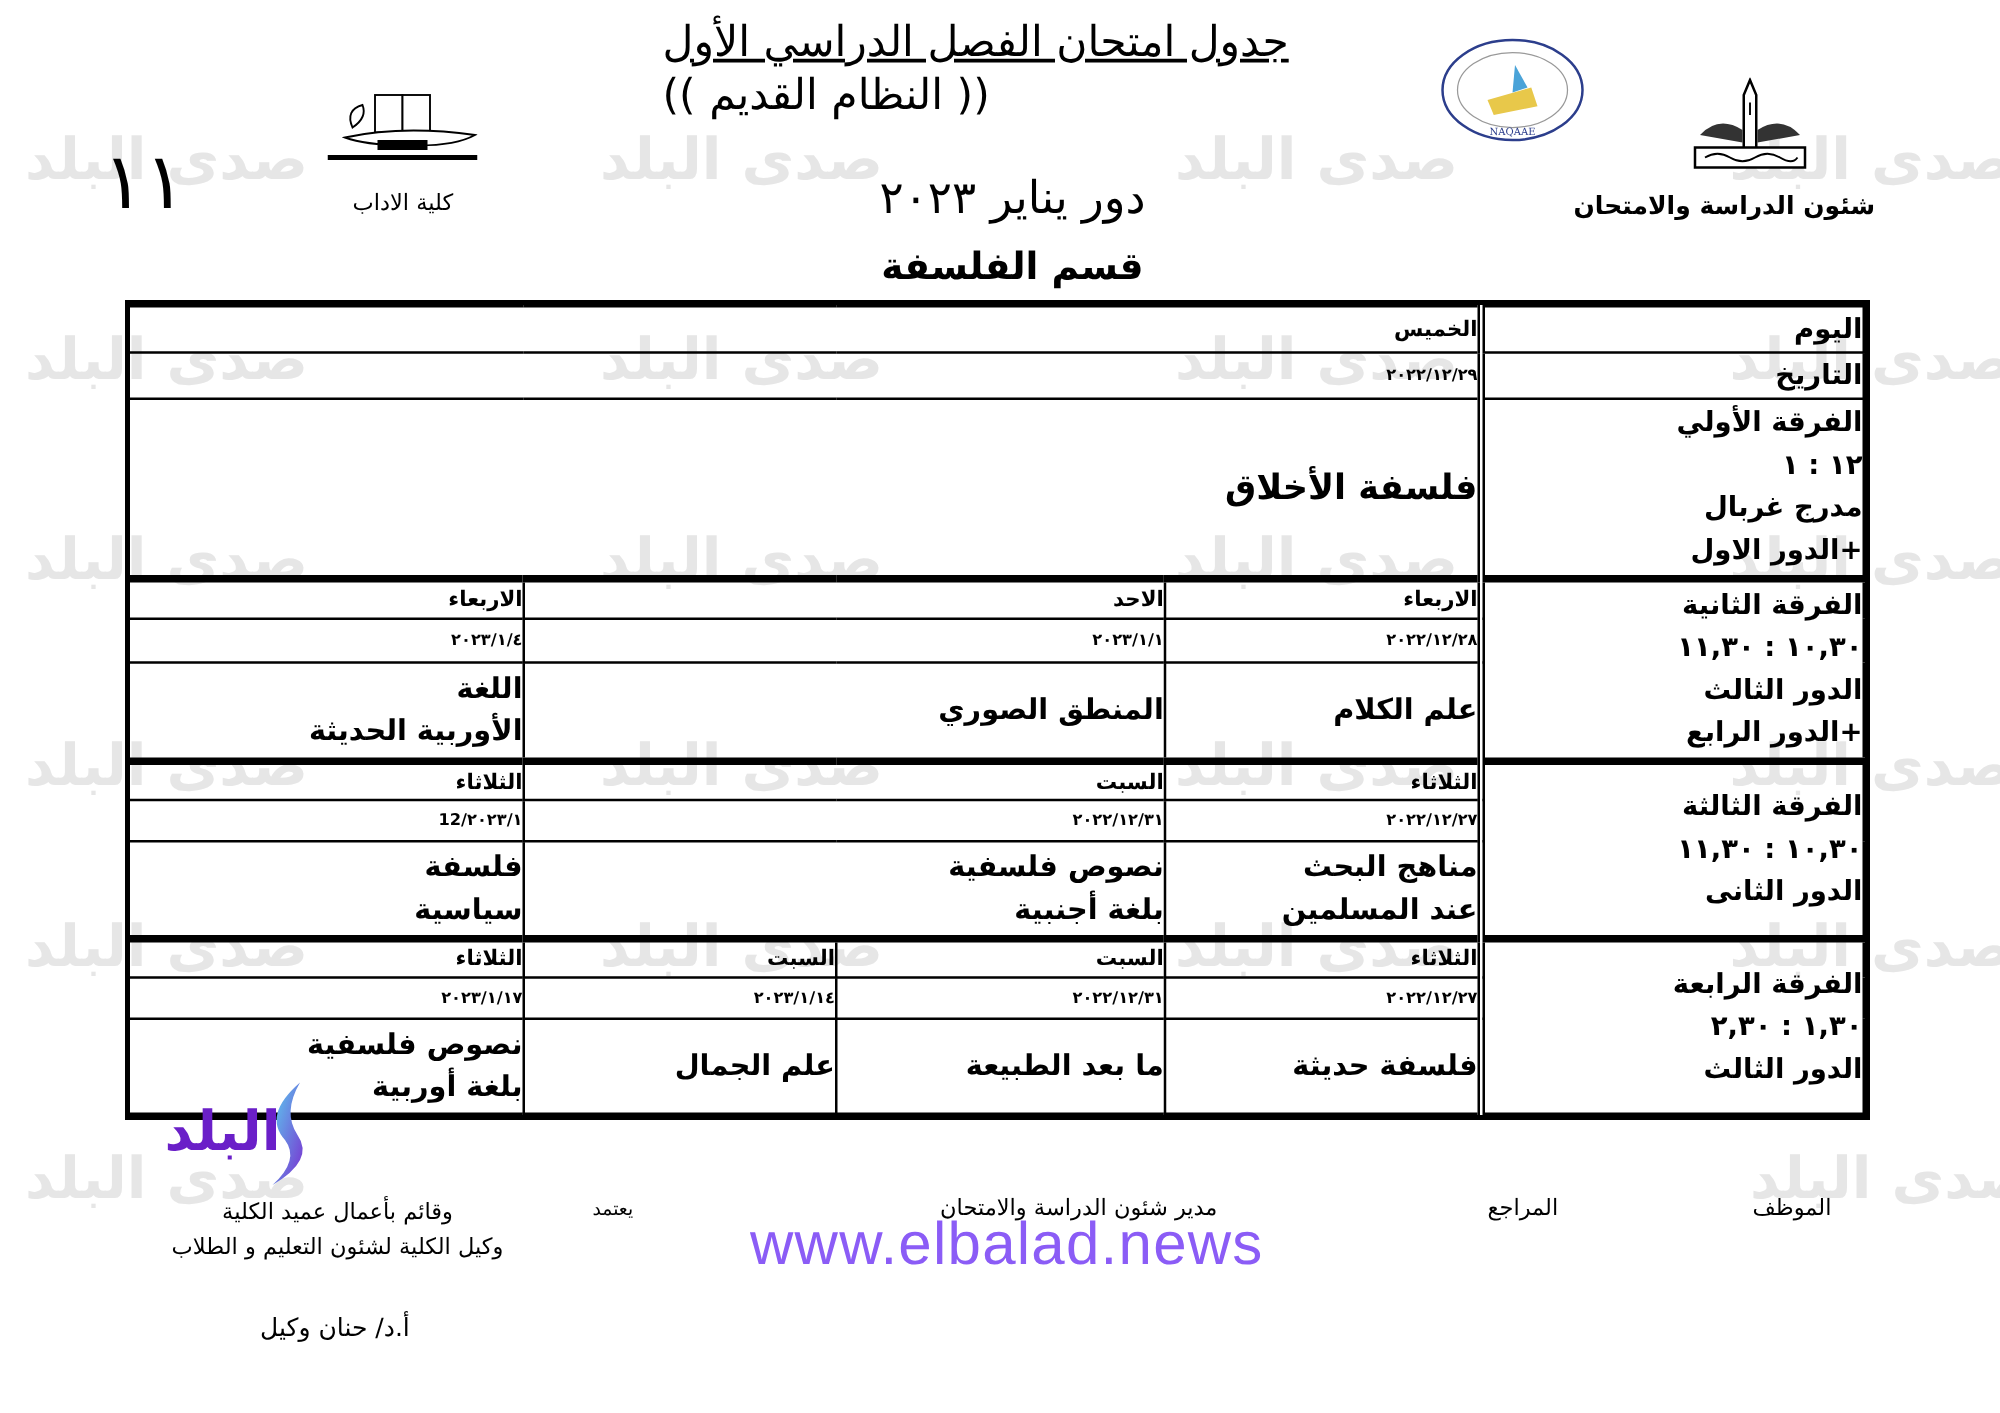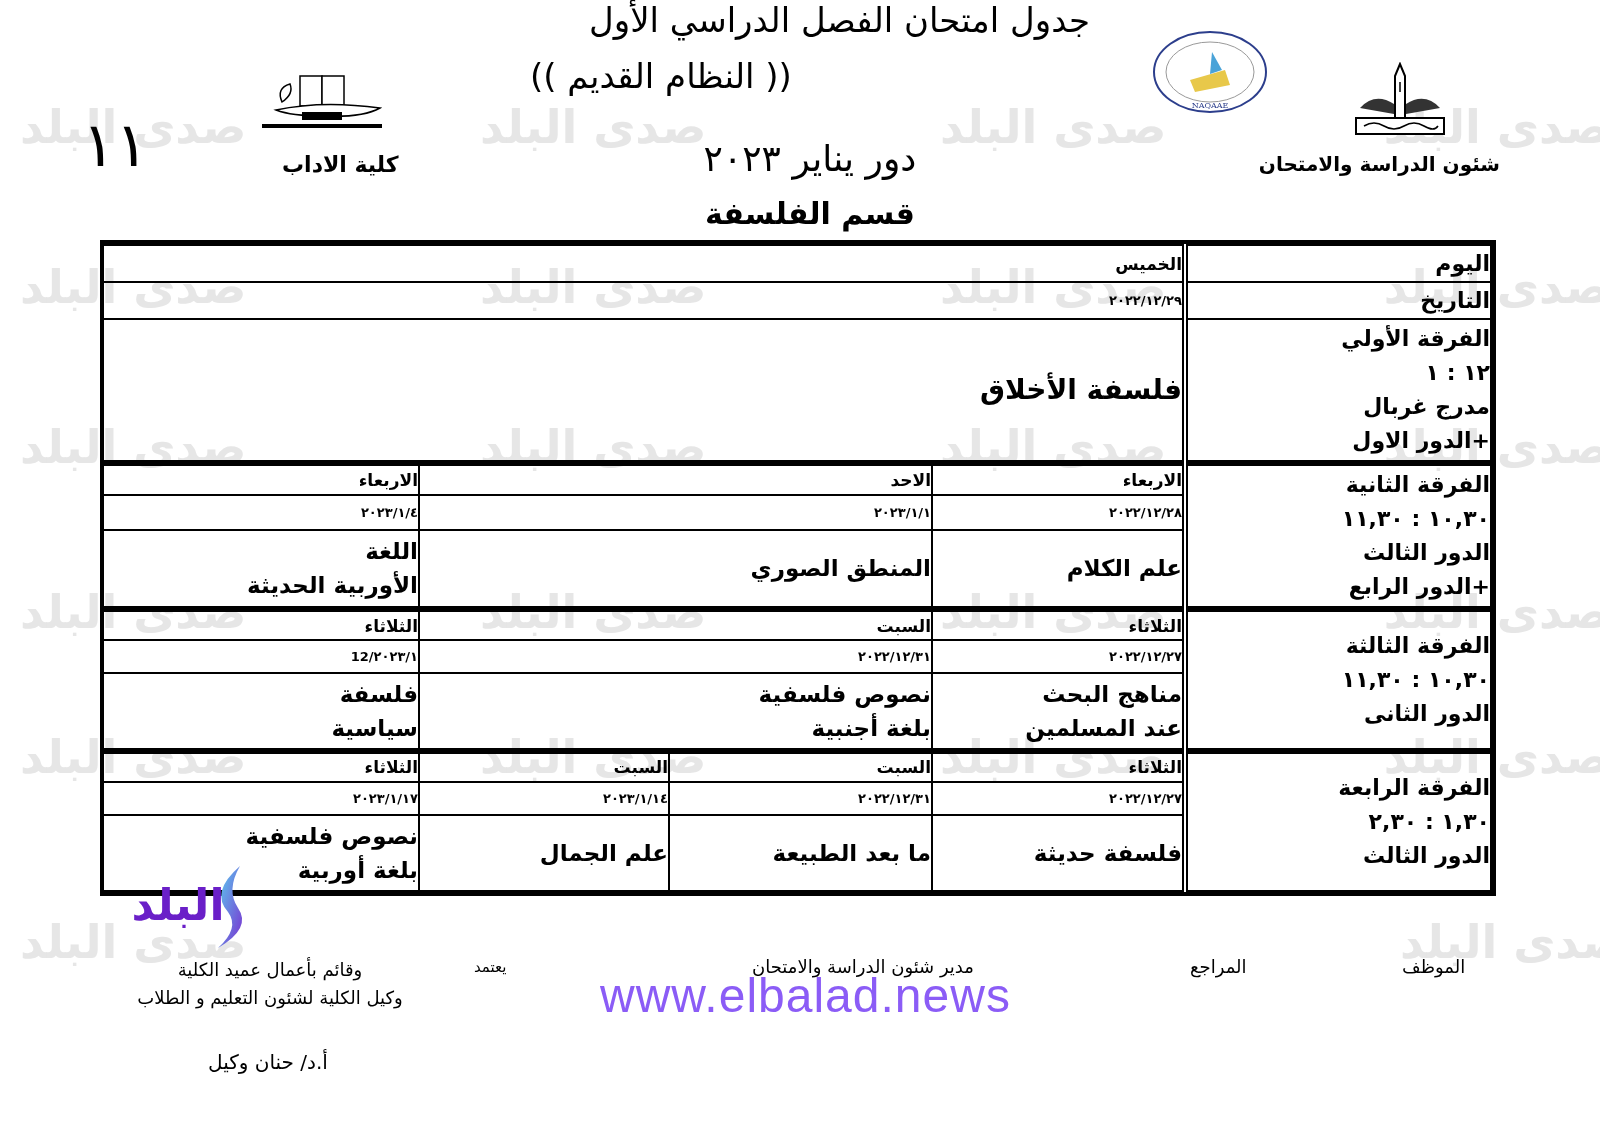--- a/index.html
+++ b/index.html
@@ -5,27 +5,27 @@
   * { box-sizing: border-box; margin: 0; padding: 0; }
   html, body { width: 1600px; height: 1130px; background: #ffffff; overflow: hidden; }
   body { position: relative; font-family: "DejaVu Sans", sans-serif; color: #000; }
 
   
   .wm { position: absolute; color: #e6e6e6; font-family: "DejaVu Sans", sans-serif; font-size: 46px; font-weight: bold; white-space: nowrap; z-index: 0; direction: rtl; }
   .wm-url { position: absolute; left: 600px; top: 968px; color: #8b5cf6; font-family: "Liberation Sans", sans-serif; font-size: 48px; direction: ltr; z-index: 0; letter-spacing: 1px; }
 
   .abs { position: absolute; z-index: 2; }
 
-  .title1 { left: 530px; width: 560px; top: 0; text-align: right; font-size: 34px; font-family: "DejaVu Sans", sans-serif; }
+  .title1 { left: 530px; width: 560px; top: 14px; text-align: left; font-size: 34px; font-family: "DejaVu Sans", sans-serif; text-decoration: underline; }
   .title2 { left: 530px; width: 560px; top: 56px; text-align: left; font-size: 34px; }
   .title3 { left: 530px; width: 560px; top: 138px; text-align: center; font-size: 36px; }
   .dept { left: 530px; width: 560px; top: 196px; text-align: center; font-size: 30px; font-weight: bold; letter-spacing: 18px; }
 
   .affairs { right: 100px; top: 152px; font-size: 20px; font-weight: bold; }
-  .faculty { left: 282px; top: 152px; font-size: 22px; font-weight: bold; }
+  .faculty { left: 282px; top: 152px; font-size: 18px; font-weight: normal; }
   .pagenum { left: 82px; top: 108px; font-size: 62px; font-family: "DejaVu Serif", serif; direction: ltr; }
 
   
   .logo-univ { right: 150px; top: 62px; width: 100px; height: 78px; }
   .logo-naqaae { left: 1150px; top: 30px; width: 120px; height: 85px; }
   .logo-faculty { left: 262px; top: 72px; width: 120px; height: 60px; }
   .logo-elbalad { left: 100px; top: 862px; width: 160px; height: 90px; }
 
   
   .sched { position: absolute; left: 100px; top: 240px; width: 1396px; height: 656px; border: 4px solid #000; z-index: 1; background: transparent; }

